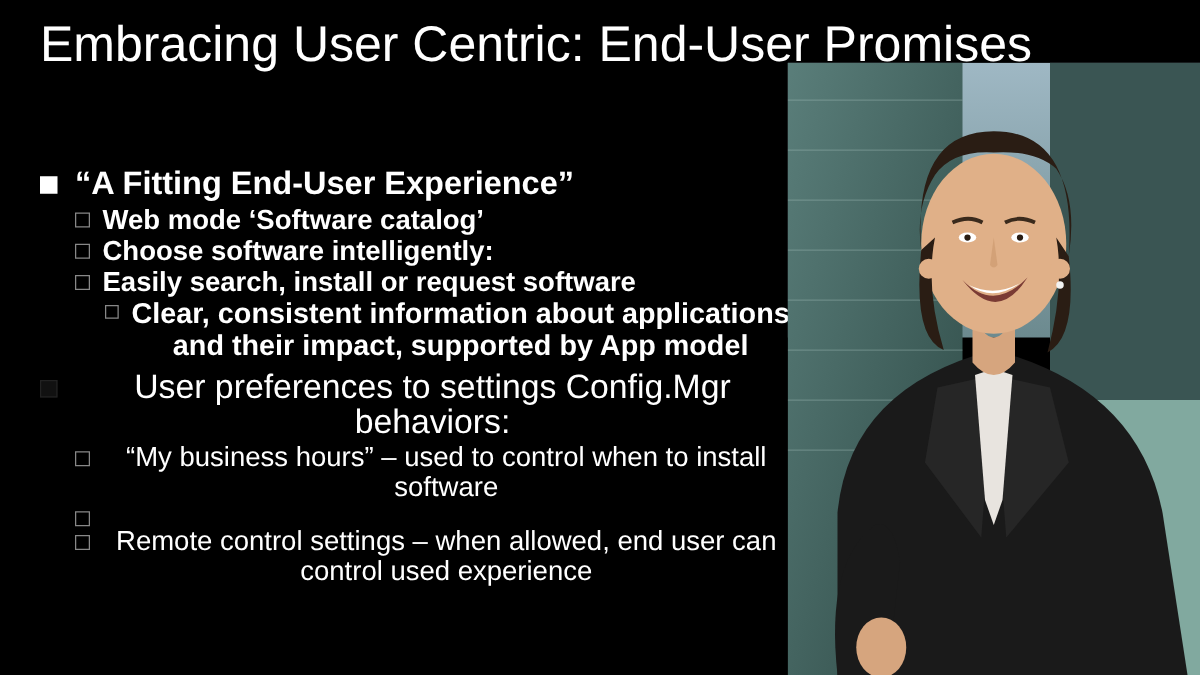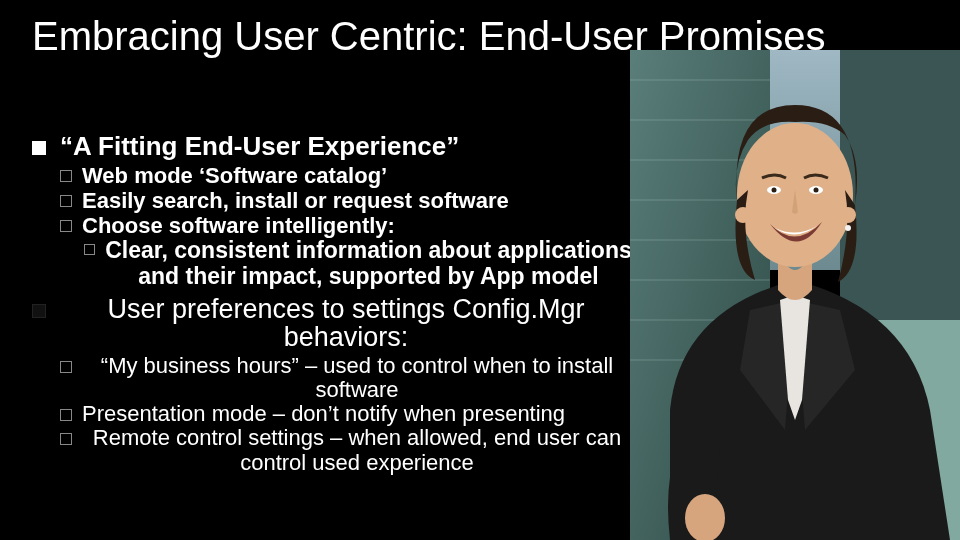--- a/index.html
+++ b/index.html
@@ -125,43 +125,42 @@
       <div class="bullet-square"></div>
       <div class="txt">“A Fitting End-User Experience”</div>
     </div>
 
     <div class="l2">
       <div class="bullet-box"></div>
       <div class="txt">Web mode ‘Software catalog’</div>
     </div>
     <div class="l2">
       <div class="bullet-box"></div>
+      <div class="txt">Choose software intelligently:</div>
+    </div>
+    <div class="l2">
+      <div class="bullet-box"></div>
       <div class="txt">Easily search, install or request software</div>
-    </div>
-    <div class="l2">
-      <div class="bullet-box"></div>
-      <div class="txt">Choose software intelligently:</div>
     </div>
     <div class="l3">
       <div class="bullet-box"></div>
       <div class="txt">Clear, consistent information about applications and their impact, supported by App model</div>
     </div>
 
     <div class="l1 l1-dark l1-plain sp-top">
       <div class="bullet-square"></div>
       <div class="txt">User preferences to settings Config.Mgr behaviors:</div>
     </div>
 
     <div class="l2 l2-plain">
       <div class="bullet-box"></div>
       <div class="txt">“My business hours” – used to control when to install software</div>
     </div>
     <div class="l2 l2-plain">
       <div class="bullet-box"></div>
-      <div class="txt">Presentation mode – don’t notify when presenting</div>
     </div>
     <div class="l2 l2-plain">
       <div class="bullet-box"></div>
       <div class="txt">Remote control settings – when allowed, end user can control used experience</div>
     </div>
 
   </div>
 
   <div class="photo">
     <svg width="330" height="490" viewBox="0 0 330 490">

